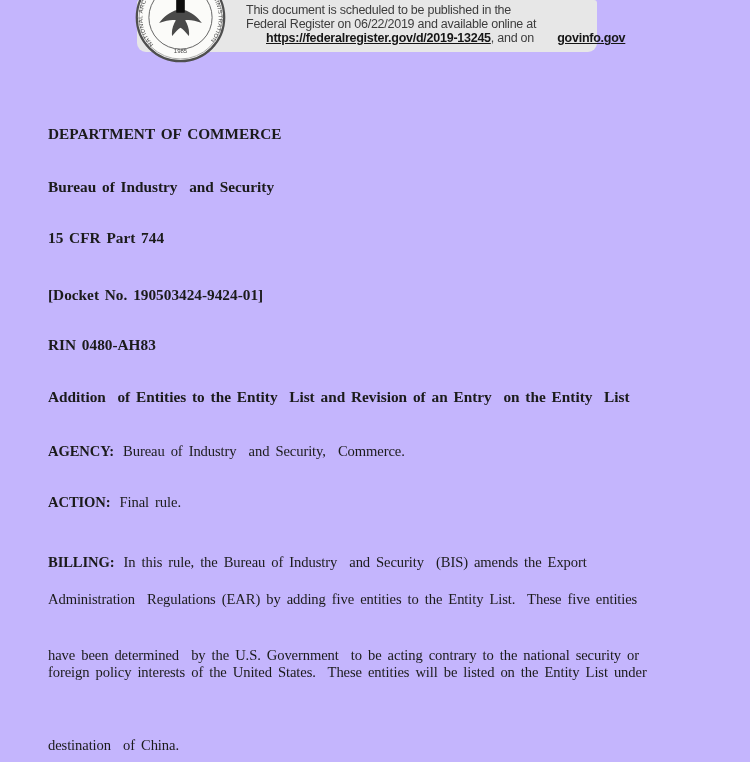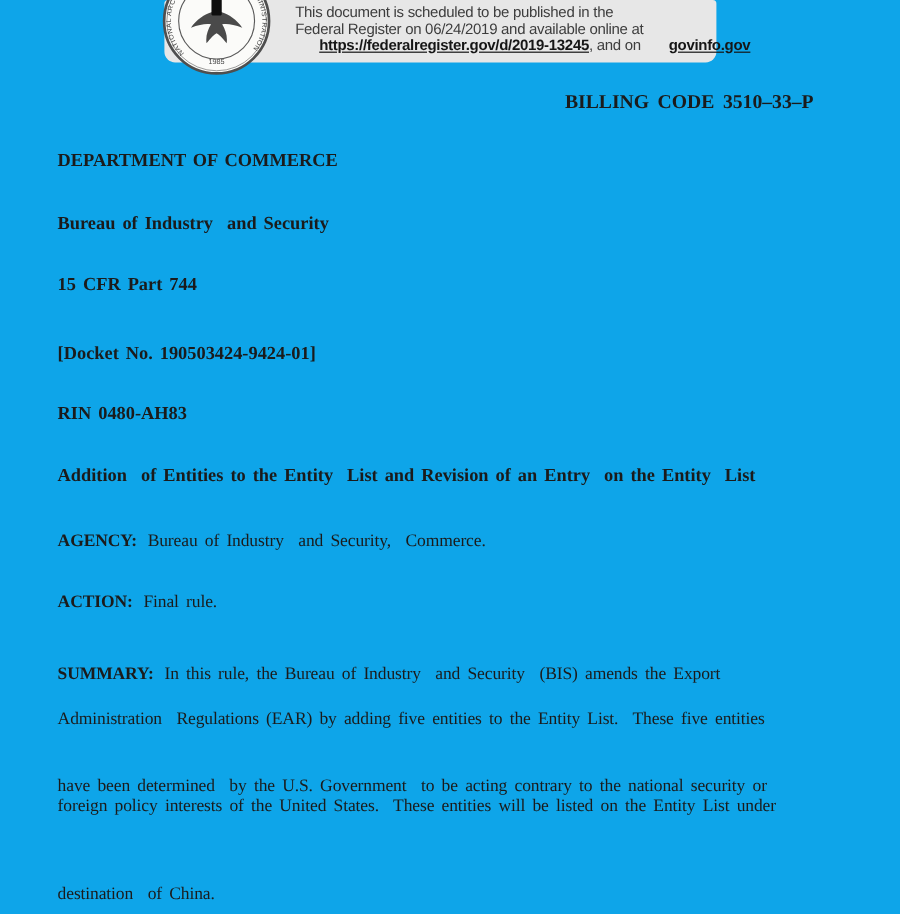--- a/index.html
+++ b/index.html
@@ -6,21 +6,21 @@
   body {
     width: 750px; height: 762px;
     background: #ffffff;
     font-family: "Liberation Serif", serif;
     color: #1b1b1b;
     overflow: hidden;
   }
   .page {
     position: relative;
     width: 750px; height: 762px;
-    background: #0ea5e9;
+    background: #c4b5fd;
   }
 
   
   .banner {
     position: absolute;
     left: 137px; top: 0;
     width: 460px; height: 52px;
     background: #e7e7e7;
     border-radius: 3px 3px 9px 9px;
   }
@@ -74,21 +74,21 @@
   .lbl { font-weight: bold; margin-right: 9px; }
 </style>
 </head>
 <body>
 
 <div class="page">
 
   <div class="banner"></div>
   <div class="banner-text">
     <div>This document is scheduled to be published in the</div>
-    <div>Federal Register on 06/24/2019 and available online at</div>
+    <div>Federal Register on 06/22/2019 and available online at</div>
     <div><span class="link">https://federalregister.gov/d/2019-13245</span><span>, and on </span><span class="link">govinfo.gov</span></div>
   </div>
 
   <svg class="seal" viewBox="0 0 100 100">
     <circle cx="50" cy="50" r="47" fill="#fbfbf9" stroke="#4f4f4f" stroke-width="2.4"></circle>
     <circle cx="50" cy="50" r="44.6" fill="none" stroke="#6a6a6a" stroke-width="0.6"></circle>
     <circle cx="50" cy="50" r="34" fill="none" stroke="#5a5a5a" stroke-width="1"></circle>
     <path id="sealRing" d="M 21,79 A 41 41 0 1 1 79,79" fill="none"></path>
     <text font-family="Liberation Sans, sans-serif" font-size="6" fill="#474747" letter-spacing="0.4">
       <textPath href="#sealRing" textLength="188" lengthAdjust="spacingAndGlyphs">NATIONAL ARCHIVES AND RECORDS ADMINISTRATION</textPath>
@@ -103,31 +103,30 @@
     </g>
 
     <path d="M28,20 C36,26 42,28 46,30 L46,42 C39,44 32,49 27,56 C35,53 41,52 45,53
          C42,58 40,64 41,70 C45,65 48,62 50,61 C52,62 55,65 59,70 C60,64 58,58 55,53
          C59,52 65,53 73,56 C68,49 61,44 54,42 L54,30 C58,28 64,26 72,20
          C64,23 56,24 50,24 C44,24 36,23 28,20 Z" fill="#4a4a4a"></path>
     <circle cx="50" cy="25.5" r="3" fill="#f6f6f3" stroke="#3a3a3a" stroke-width="0.6"></circle>
     <rect x="45.4" y="30.5" width="9.2" height="14.5" rx="1" fill="#0e0e0e"></rect>
   </svg>
 
-  <div class="line billing" style="top:75px">BILLING CODE 3510–33–P</div>
 
   <div class="line heading" style="top:125px">DEPARTMENT OF COMMERCE</div>
   <div class="line heading" style="top:178px">Bureau of Industry  and Security</div>
   <div class="line heading" style="top:229px">15 CFR Part 744</div>
   <div class="line heading" style="top:286px">[Docket No. 190503424-9424-01]</div>
   <div class="line heading" style="top:336px">RIN 0480-AH83</div>
   <div class="line heading" style="top:388px">Addition  of Entities to the Entity  List and Revision of an Entry  on the Entity  List</div>
 
   <div class="line body-line" style="top:443px"><span class="lbl">AGENCY:</span><span>Bureau of Industry  and Security,  Commerce.</span></div>
   <div class="line body-line" style="top:494px"><span class="lbl">ACTION:</span><span>Final rule.</span></div>
 
-  <div class="line body-line" style="top:554px"><span class="lbl">SUMMARY:</span><span>In this rule, the Bureau of Industry  and Security  (BIS) amends the Export</span></div>
+  <div class="line body-line" style="top:554px"><span class="lbl">BILLING:</span><span>In this rule, the Bureau of Industry  and Security  (BIS) amends the Export</span></div>
   <div class="line body-line" style="top:591px">Administration  Regulations (EAR) by adding five entities to the Entity List.  These five entities</div>
   <div class="line body-line" style="top:647px">have been determined  by the U.S. Government  to be acting contrary to the national security or</div>
   <div class="line body-line" style="top:664px">foreign policy interests of the United States.  These entities will be listed on the Entity List under</div>
   <div class="line body-line" style="top:737px">destination  of China.</div>
 
 </div>
 
 </body></html>

